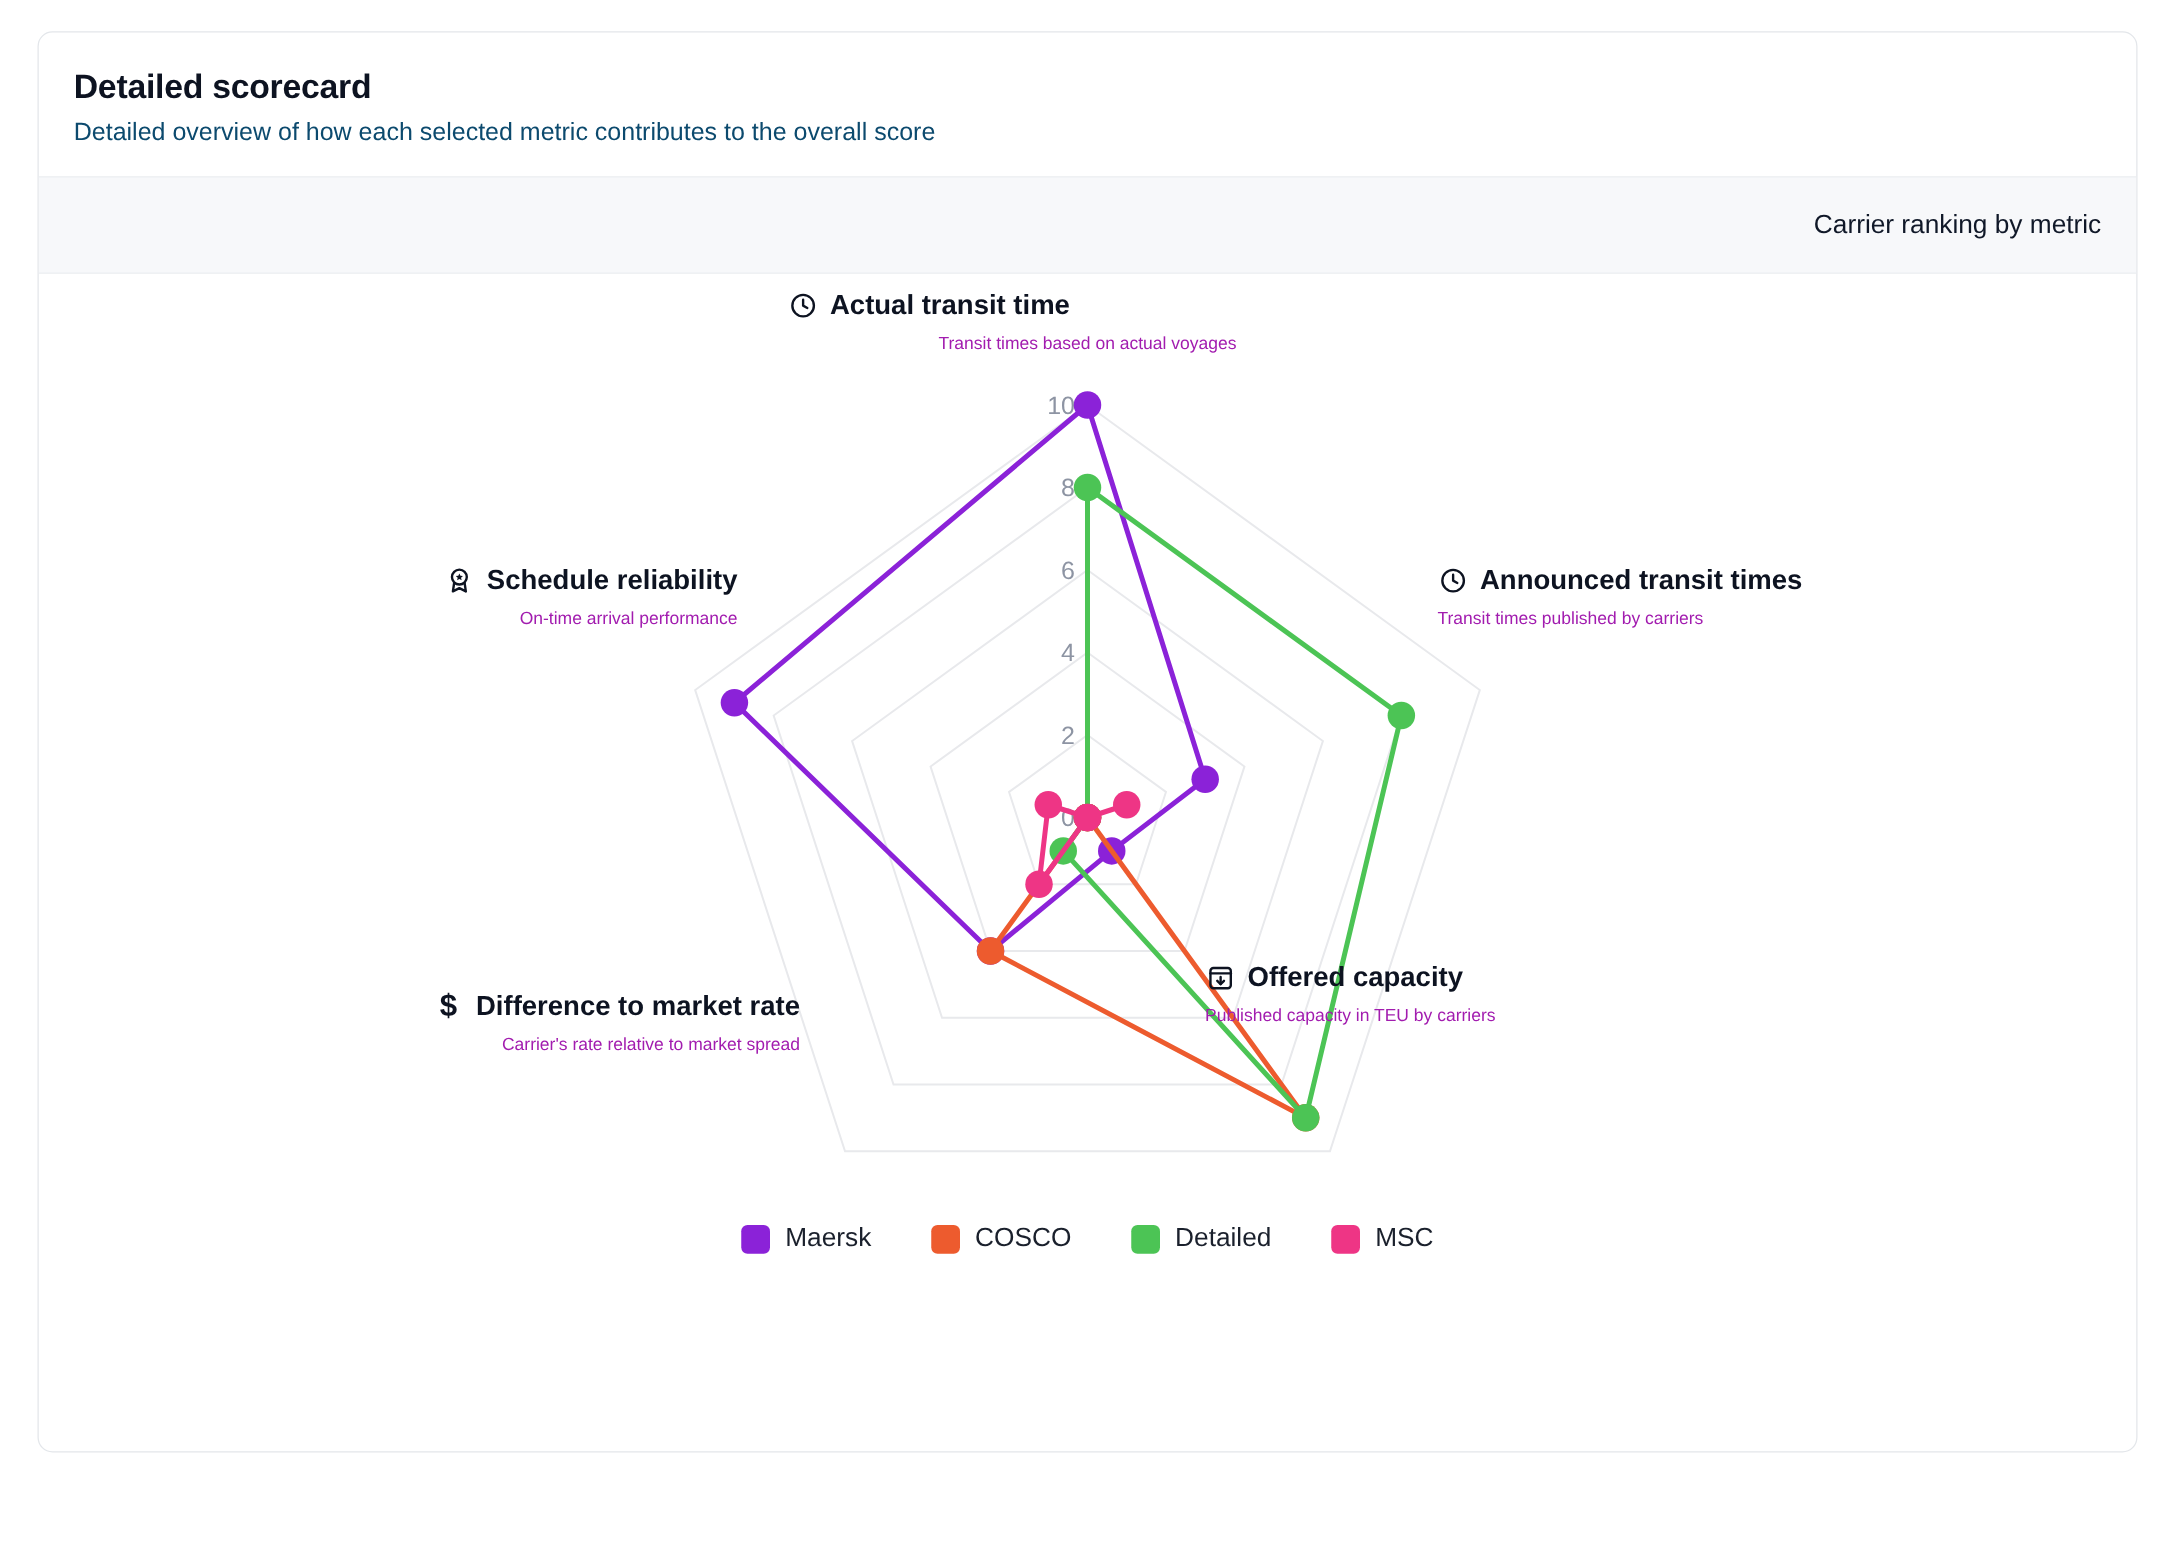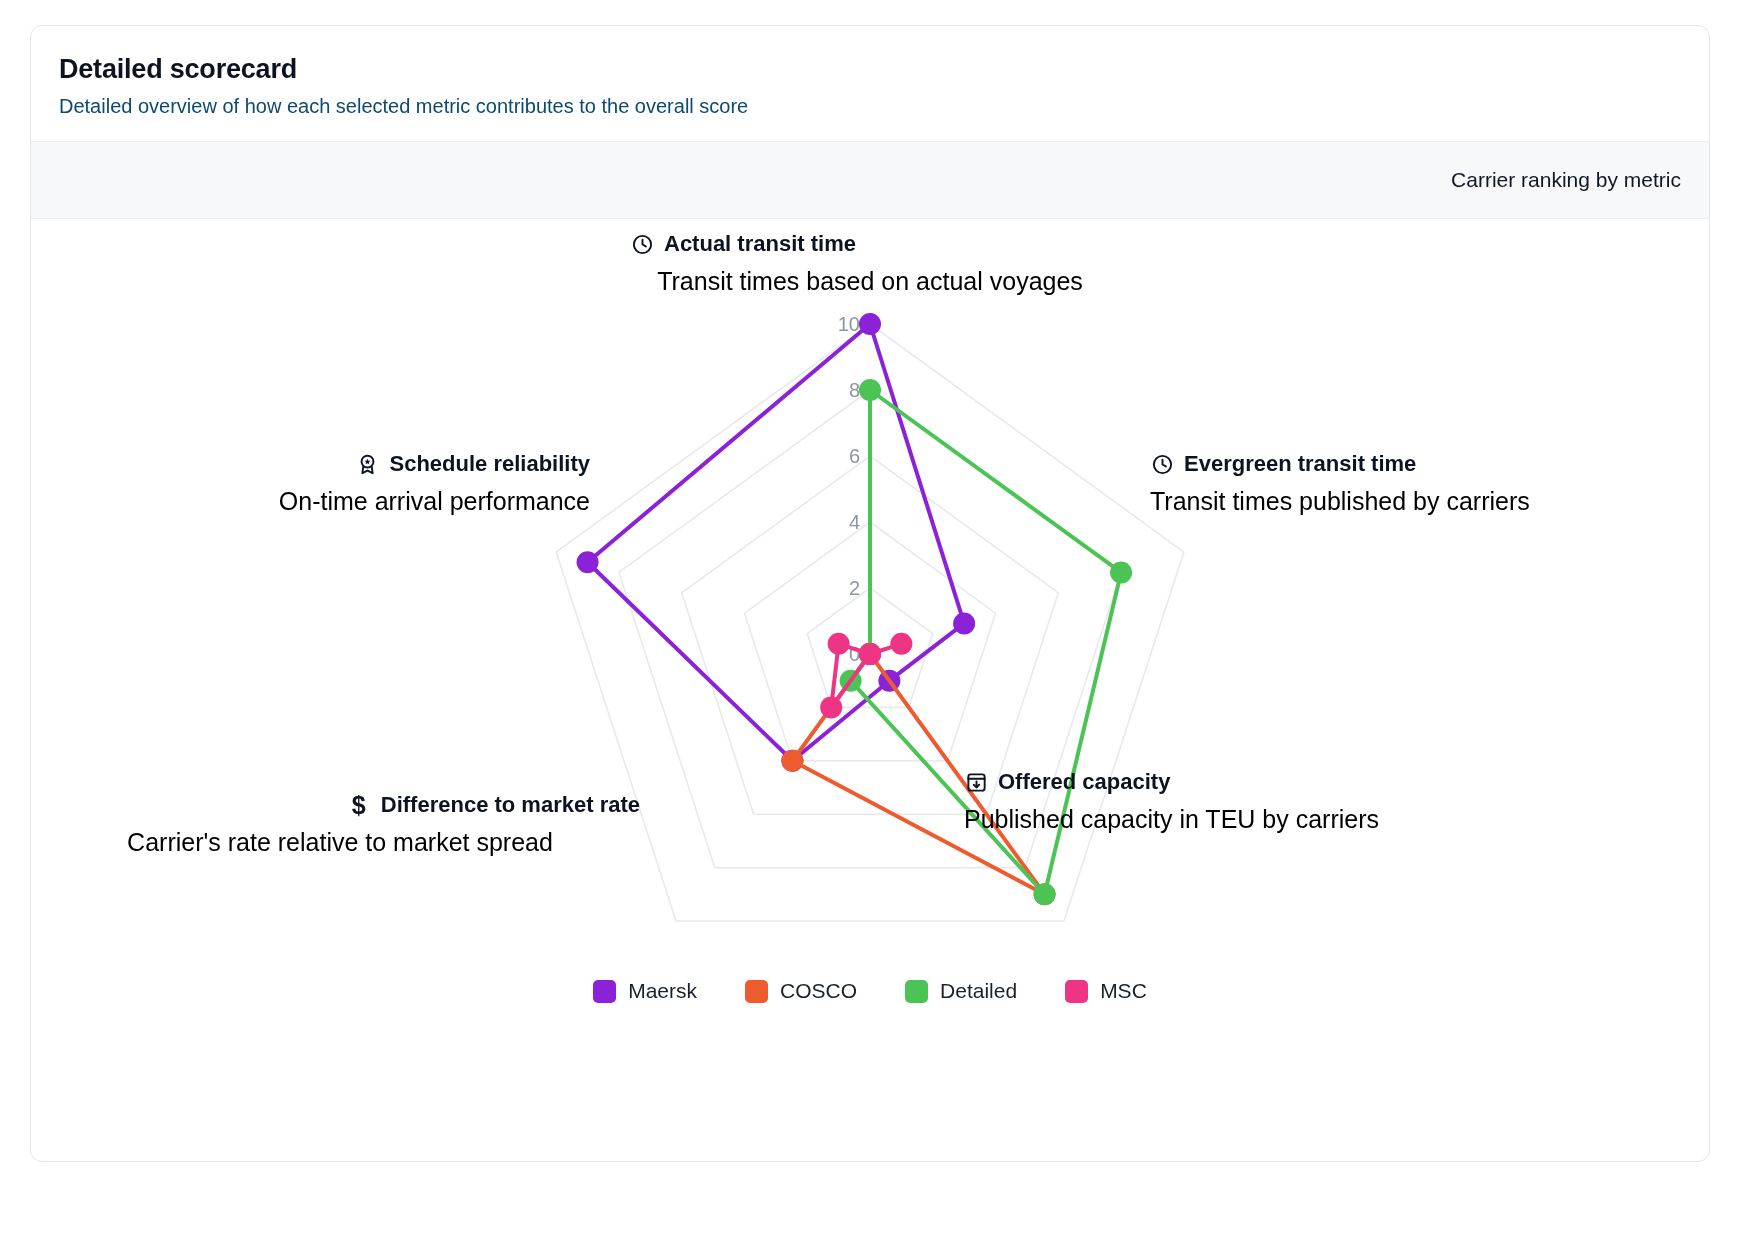--- a/index.html
+++ b/index.html
@@ -99,22 +99,22 @@
     justify-content: flex-start;
     gap: 10px;
     font-size: 22px;
     font-weight: bold;
     color: #0d1321;
     white-space: nowrap;
     line-height: 1.2;
   }
   .axis-label .al-sub {
     margin-top: 9px;
-    font-size: 25px;
-    color: #000000;
+    font-size: 14px;
+    color: #a21caf;
     white-space: nowrap;
     line-height: 1.2;
   }
   .al-icon {
     display: inline-flex;
     width: 24px;
     height: 24px;
     align-items: center;
     justify-content: center;
     flex: none;
@@ -130,21 +130,21 @@
   
   .lbl-top     { left: 50%; margin-left: -240px; top: 12px; }
   .lbl-right   { left: 50%; margin-left: 280px;  top: 232px; text-align: left; width: 600px;}
   .lbl-right .al-head { justify-content: flex-start; }
   .lbl-right .al-sub  { text-align: left; }
   .lbl-left    { left: 50%; margin-left: -880px; top: 232px; text-align: right; width: 600px;}
   .lbl-left .al-head { justify-content: flex-end; }
   .lbl-left .al-sub  { text-align: right; }
   .lbl-bl      { left: 50%; margin-left: -830px; top: 573px; text-align: right; width: 600px;}
   .lbl-bl .al-head { justify-content: flex-end; }
-  .lbl-bl .al-sub  { text-align: center; }
+  .lbl-bl .al-sub  { text-align: right; }
   .lbl-br      { left: 50%; margin-left: 94px;  top: 550px; text-align: left; width: 600px;}
   .lbl-br .al-head { justify-content: flex-start; }
   .lbl-br .al-sub  { text-align: left; }
 
   
   .legend {
     position: absolute;
     left: 0;
     right: 0;
     top: 760px;
@@ -253,21 +253,21 @@
       </div>
 
       <div class="axis-label lbl-right">
         <div class="al-head">
           <span class="al-icon">
             <svg width="23" height="23" viewBox="0 0 24 24" fill="none" stroke="#0d1321" stroke-width="2" stroke-linecap="round" stroke-linejoin="round">
               <circle cx="12" cy="12" r="9"></circle>
               <polyline points="12 7 12 12 15.5 14"></polyline>
             </svg>
           </span>
-          <span>Evergreen transit time</span>
+          <span>Announced transit times</span>
         </div>
         <div class="al-sub">Transit times published by carriers</div>
       </div>
 
       <div class="axis-label lbl-left">
         <div class="al-head">
           <span class="al-icon">
             <svg width="23" height="23" viewBox="0 0 24 24" fill="none" stroke="#0d1321" stroke-width="2" stroke-linecap="round" stroke-linejoin="round">
               <circle cx="12" cy="9" r="6.2"></circle>
               <polyline points="7.6 14.2 6.6 21 12 18.3 17.4 21 16.4 14.2"></polyline>

